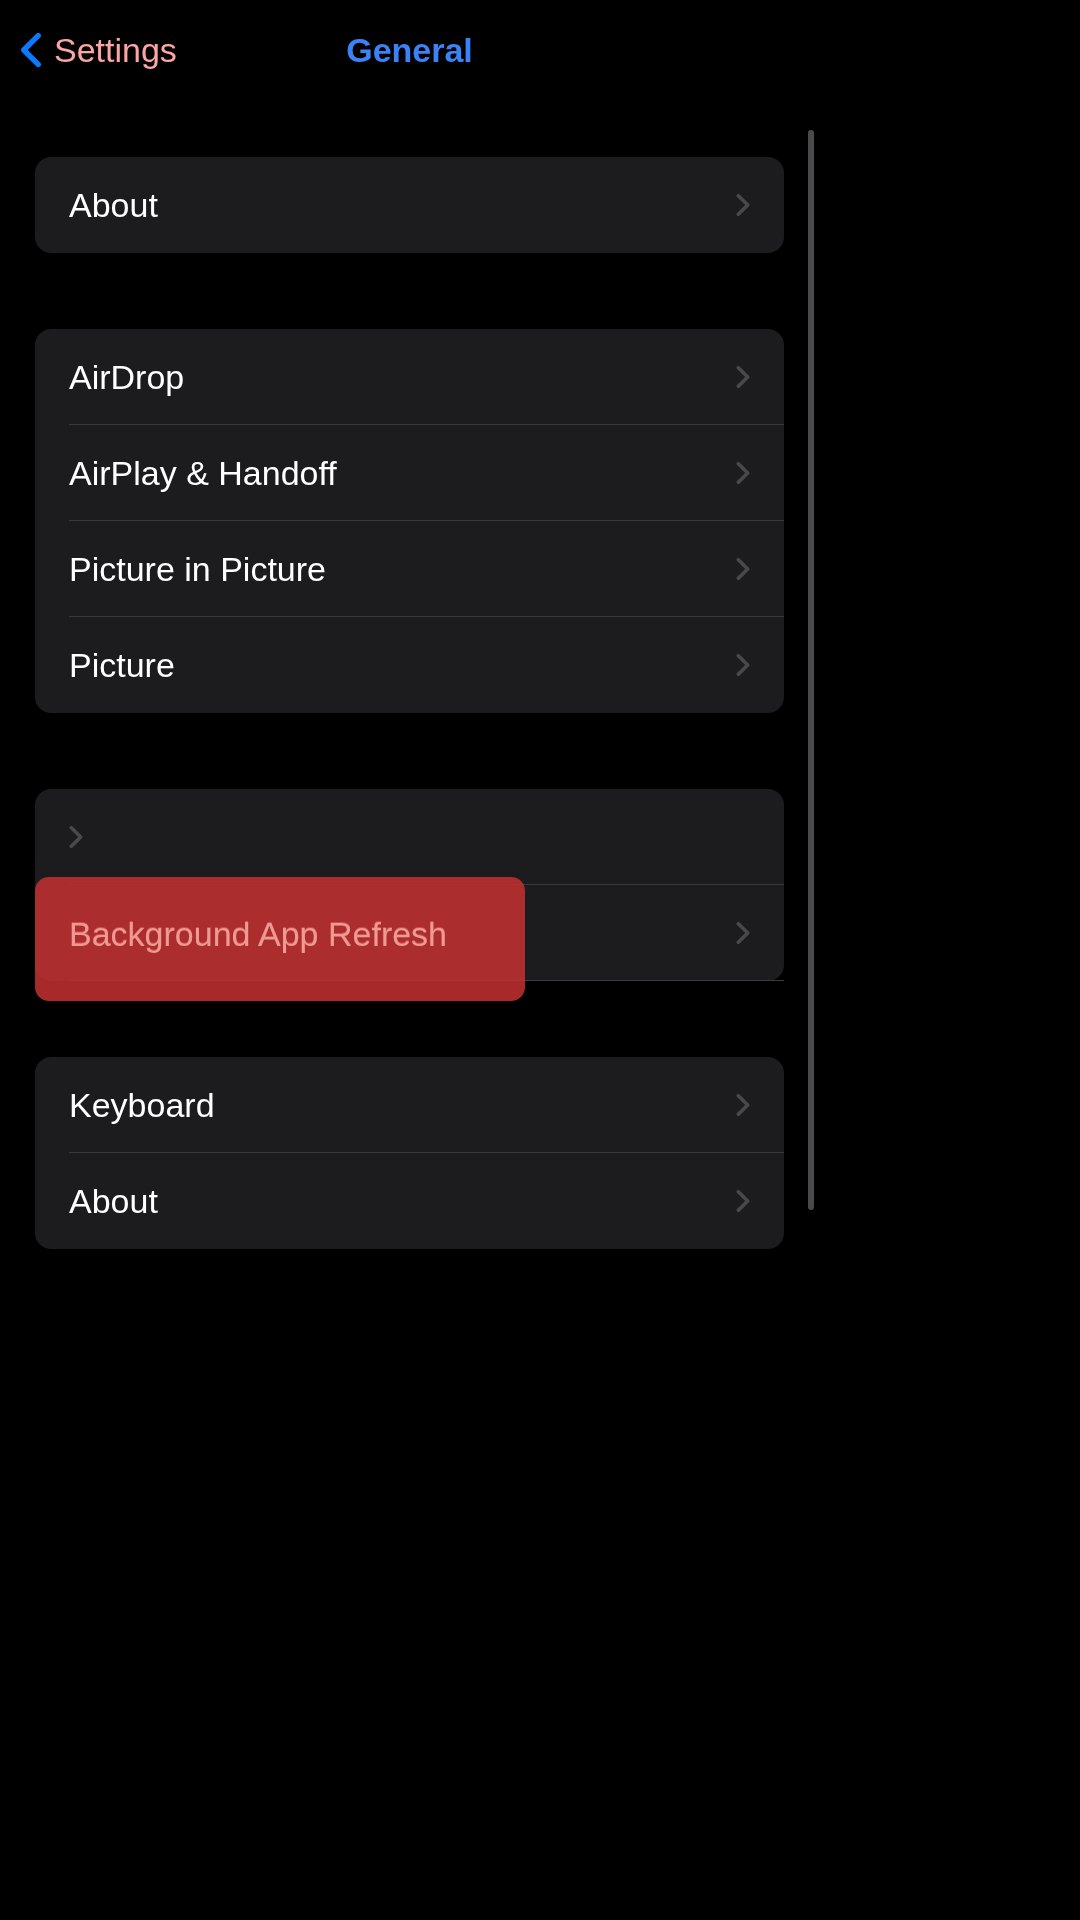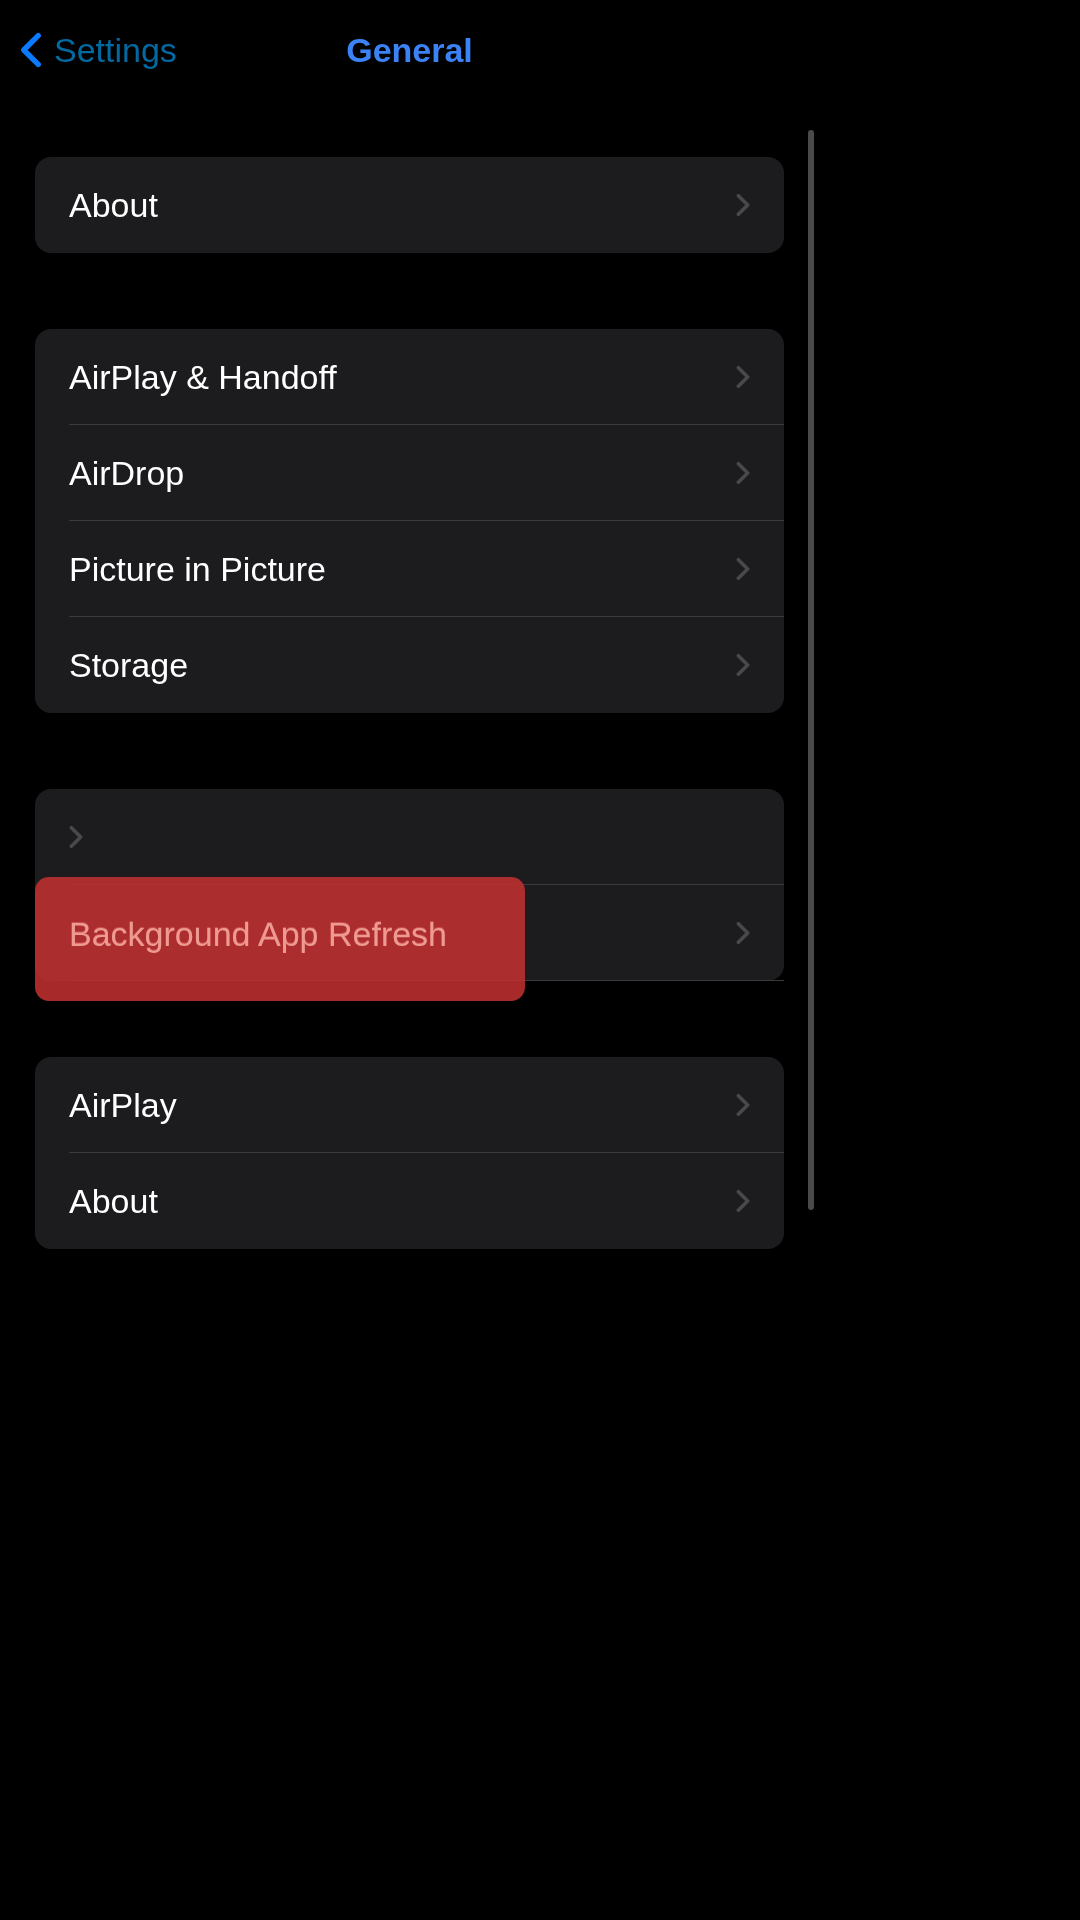--- a/index.html
+++ b/index.html
@@ -19,21 +19,21 @@
     .nav-bar {
       display: flex;
       align-items: center;
       height: 100px;
       padding: 0 20px;
       position: relative;
     }
     .back-button {
       display: flex;
       align-items: center;
-      color: #0369a1;
+      color: #fca5a5;
       font-size: 34px;
       font-weight: 400;
       cursor: pointer;
     }
     .back-chevron {
       width: 22px;
       height: 36px;
       margin-right: 12px;
     }
     .nav-title {
@@ -125,39 +125,39 @@
     <div class="row">
       <span class="row-label">About</span>
       <svg class="chevron-right" viewBox="0 0 12 20" fill="none">
         <path d="M2 2 L10 10 L2 18" stroke="#8e8e93" stroke-width="3" stroke-linecap="round" stroke-linejoin="round"></path>
       </svg>
     </div>
   </div>
 
   <div class="section">
     <div class="row">
-      <span class="row-label">AirPlay &amp; Handoff</span>
+      <span class="row-label">AirDrop</span>
       <svg class="chevron-right" viewBox="0 0 12 20" fill="none">
         <path d="M2 2 L10 10 L2 18" stroke="#8e8e93" stroke-width="3" stroke-linecap="round" stroke-linejoin="round"></path>
       </svg>
     </div>
     <div class="row">
-      <span class="row-label">AirDrop</span>
+      <span class="row-label">AirPlay &amp; Handoff</span>
       <svg class="chevron-right" viewBox="0 0 12 20" fill="none">
         <path d="M2 2 L10 10 L2 18" stroke="#8e8e93" stroke-width="3" stroke-linecap="round" stroke-linejoin="round"></path>
       </svg>
     </div>
     <div class="row">
       <span class="row-label">Picture in Picture</span>
       <svg class="chevron-right" viewBox="0 0 12 20" fill="none">
         <path d="M2 2 L10 10 L2 18" stroke="#8e8e93" stroke-width="3" stroke-linecap="round" stroke-linejoin="round"></path>
       </svg>
     </div>
     <div class="row">
-      <span class="row-label">Storage</span>
+      <span class="row-label">Picture</span>
       <svg class="chevron-right" viewBox="0 0 12 20" fill="none">
         <path d="M2 2 L10 10 L2 18" stroke="#8e8e93" stroke-width="3" stroke-linecap="round" stroke-linejoin="round"></path>
       </svg>
     </div>
   </div>
 
   <div class="section" style="position:relative;">
     <div class="row">
       <svg class="chevron-right" viewBox="0 0 12 20" fill="none">
         <path d="M2 2 L10 10 L2 18" stroke="#8e8e93" stroke-width="3" stroke-linecap="round" stroke-linejoin="round"></path>
@@ -168,21 +168,21 @@
       <svg class="chevron-right" viewBox="0 0 12 20" fill="none">
         <path d="M2 2 L10 10 L2 18" stroke="#8e8e93" stroke-width="3" stroke-linecap="round" stroke-linejoin="round"></path>
       </svg>
     </div>
     <div class="highlight-overlay" style="left:0px; top:88px; width:490px; height:124px;"></div>
     <div class="highlight-label" style="left:34px; top:126px;">Background App Refresh</div>
   </div>
 
   <div class="section">
     <div class="row">
-      <span class="row-label">AirPlay</span>
+      <span class="row-label">Keyboard</span>
       <svg class="chevron-right" viewBox="0 0 12 20" fill="none">
         <path d="M2 2 L10 10 L2 18" stroke="#8e8e93" stroke-width="3" stroke-linecap="round" stroke-linejoin="round"></path>
       </svg>
     </div>
     <div class="row">
       <span class="row-label">About</span>
       <svg class="chevron-right" viewBox="0 0 12 20" fill="none">
         <path d="M2 2 L10 10 L2 18" stroke="#8e8e93" stroke-width="3" stroke-linecap="round" stroke-linejoin="round"></path>
       </svg>
     </div>

